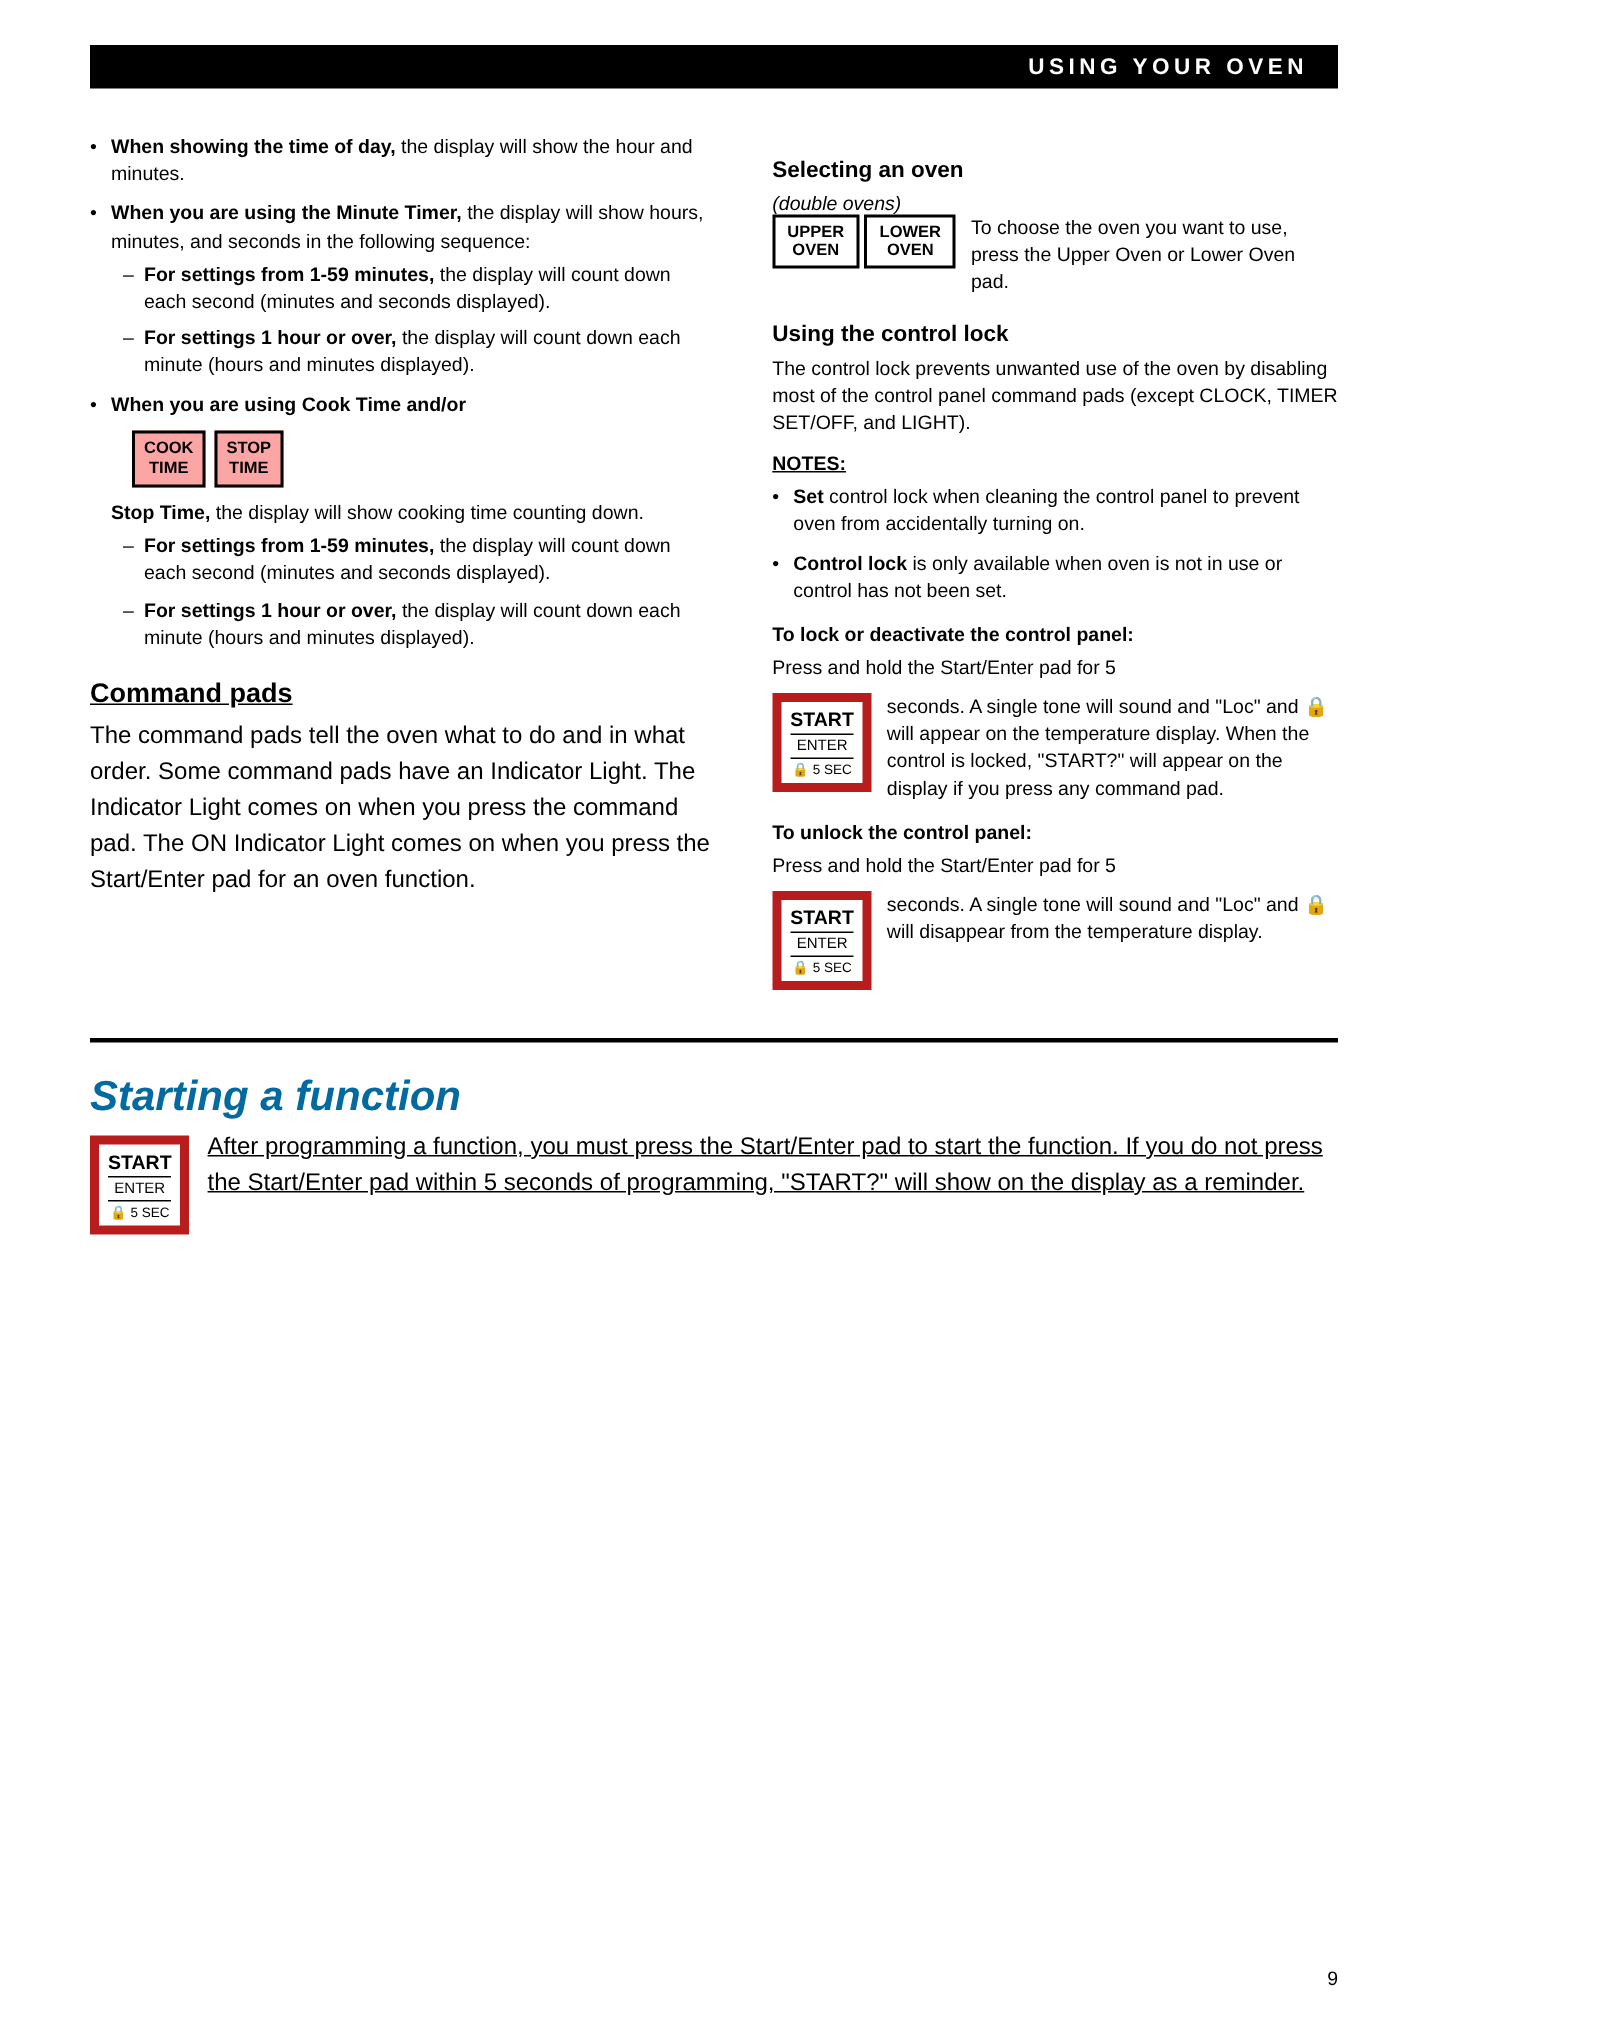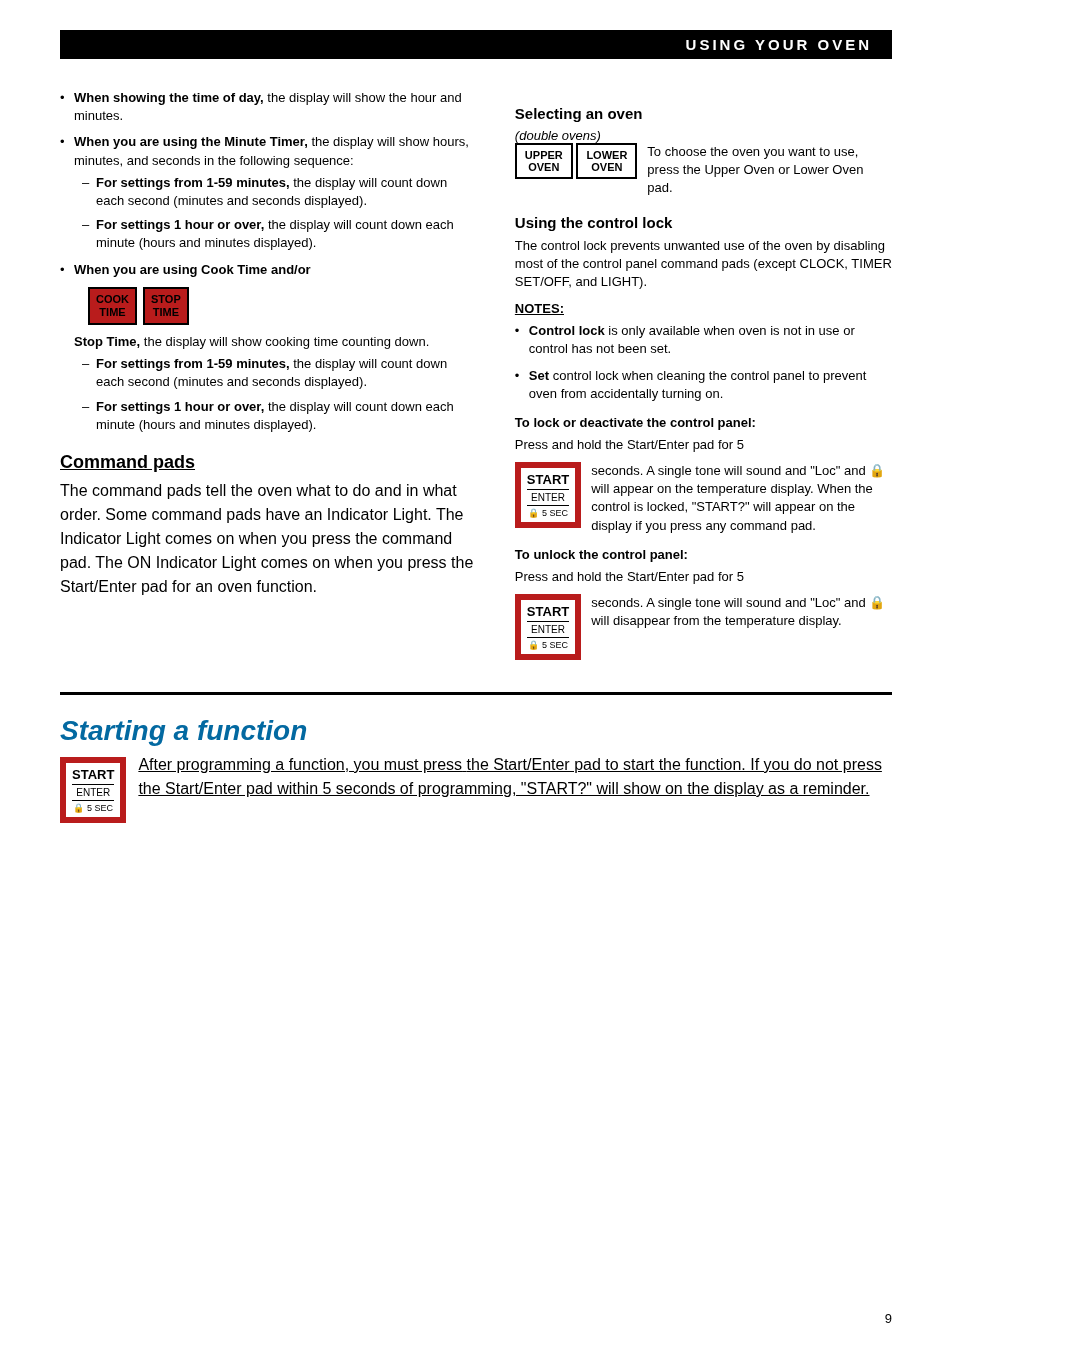--- a/index.html
+++ b/index.html
@@ -96,21 +96,21 @@
     }
 
     .btn-key {
       border: 2px solid #000;
       padding: 4px 6px;
       font-size: 11px;
       font-weight: bold;
       text-align: center;
       min-width: 36px;
       line-height: 1.2;
-      background: #b91c1c;
+      background: #fca5a5;
     }
 
     
     .section-heading {
       font-size: 15px;
       font-weight: bold;
       margin-bottom: 6px;
       margin-top: 16px;
     }
 
@@ -336,26 +336,26 @@
           <span>the Upper Oven or Lower Oven pad.</span>
         </div>
       </div>
 
       <div class="section-heading">Using the control lock</div>
       <div style="line-height:1.4; font-size:13px; margin-bottom:8px;">The control lock prevents unwanted use of the oven by disabling most of the control panel command pads (except CLOCK, TIMER SET/OFF, and LIGHT).</div>
 
       <div class="notes-heading">NOTES:</div>
       <ul class="notes-list">
         <li>
+          <span class="bold">Set</span>
+          <span> control lock when cleaning the control panel to prevent oven from accidentally turning on.</span>
+        </li>
+        <li>
           <span class="bold">Control lock</span>
           <span> is only available when oven is not in use or control has not been set.</span>
-        </li>
-        <li>
-          <span class="bold">Set</span>
-          <span> control lock when cleaning the control panel to prevent oven from accidentally turning on.</span>
         </li>
       </ul>
 
       <div class="sub-label">To lock or deactivate the control panel:</div>
       <div style="font-size:13px; line-height:1.4; margin-bottom:4px;">Press and hold the Start/Enter pad for 5</div>
       <div class="start-block">
         <div class="start-btn">
           <span class="start-label">START</span>
           <span class="enter-label">ENTER</span>
           <span class="sec-label">🔒 5 SEC</span>

